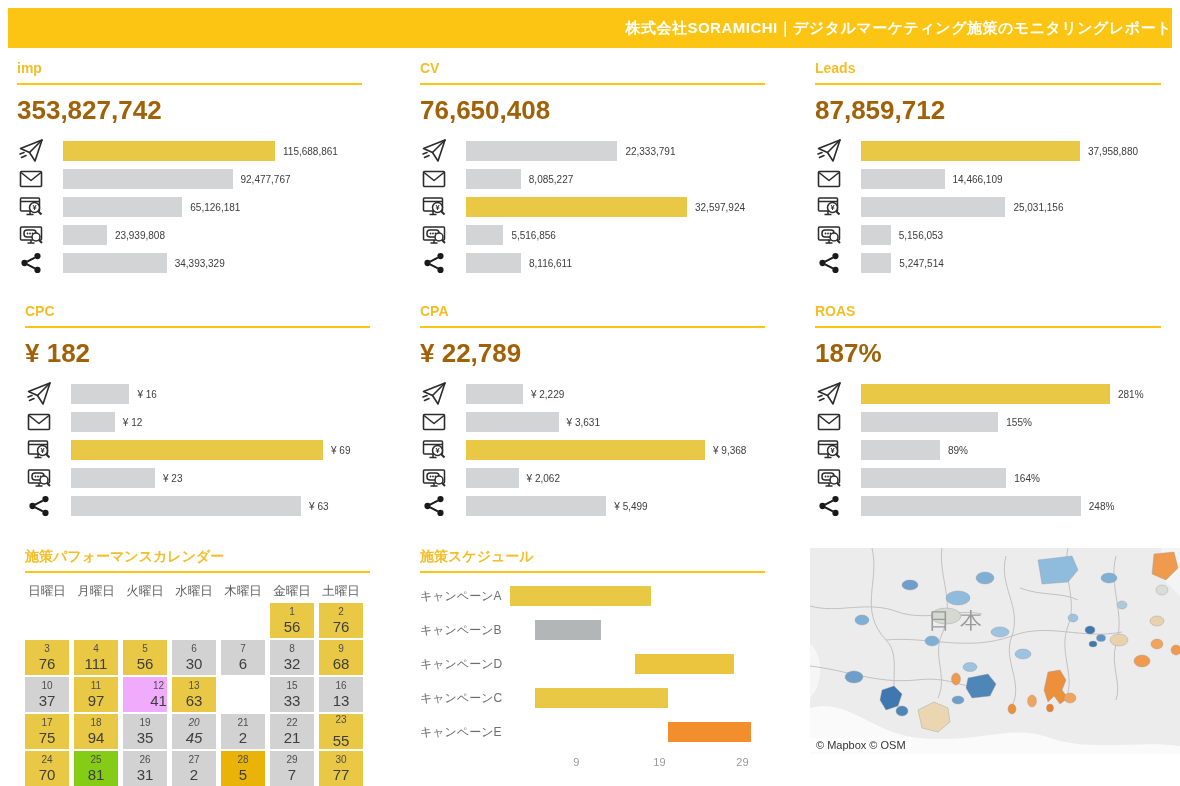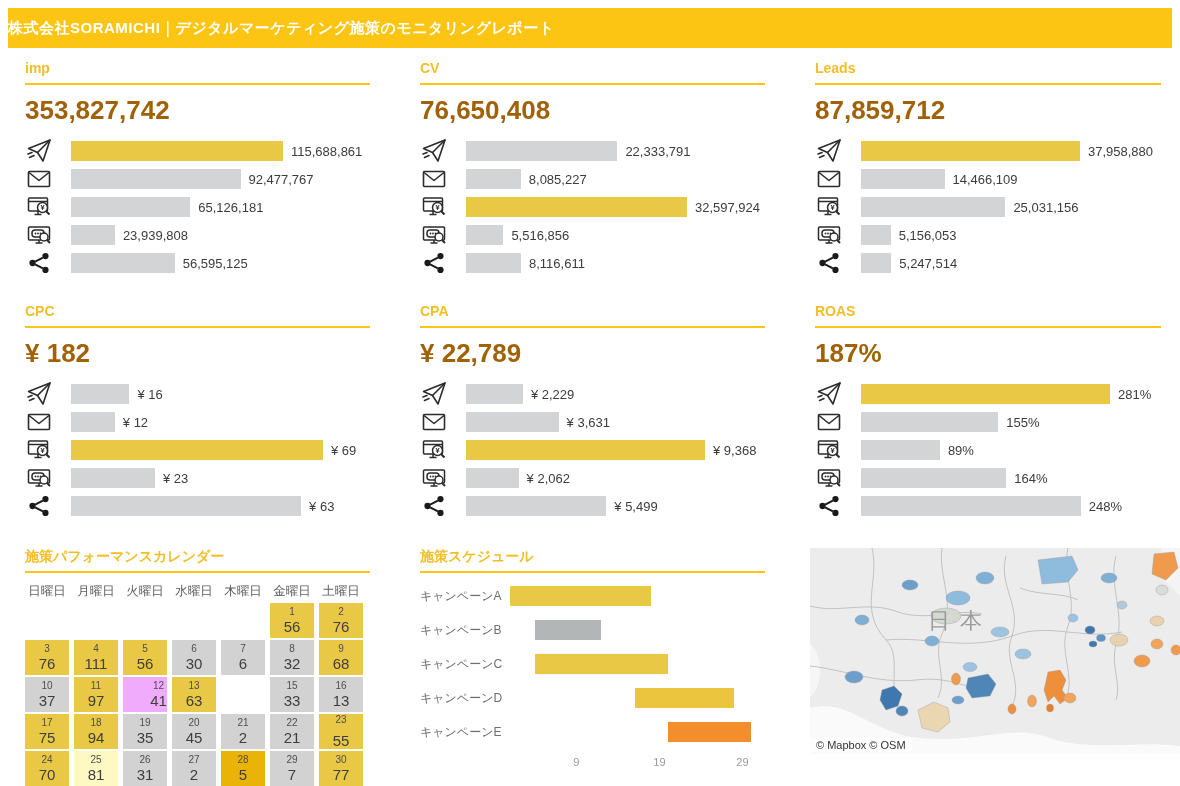--- a/index.html
+++ b/index.html
@@ -1,34 +1,34 @@
 <!DOCTYPE html>
 <html><head>
 <meta charset="utf-8">
 <style>
   html,body{margin:0;padding:0}
   body{
     width:1180px;height:786px;position:relative;overflow:hidden;
     background:#ffffff;font-family:"Liberation Sans","DejaVu Sans",sans-serif;
   }
   .hdr{position:absolute;left:8px;top:8px;width:1164px;height:40px;background:#FCC413;
-       display:flex;align-items:center;justify-content:flex-start}
+       display:flex;align-items:center;justify-content:flex-end}
   .hdr h1{margin:0;color:#ffffff;font-size:15px;font-weight:bold;letter-spacing:.5px}
 
   .panel{position:absolute}
   .ptitle{color:#F3BE27;font-size:14px;font-weight:700;line-height:16px}
   .rule{height:2px;background:#FCC413;margin-top:7px}
   .total{color:#a16207;font-size:26px;font-weight:700;margin-top:12px;line-height:26px}
 
   .bars{margin-top:18px}
   .brow{display:flex;align-items:center;height:20px;margin-bottom:8px}
   .bicon{width:28px;height:26px;flex:none;margin-right:18px;display:flex;align-items:center;justify-content:center}
   .bicon svg{width:26px;height:24px}
   .bar{height:20px;flex:none}
-  .blabel{font-size:13px;color:#3c3c3c;margin-left:8px;white-space:nowrap}
+  .blabel{font-size:10px;color:#3c3c3c;margin-left:8px;white-space:nowrap}
 
   .cal-head{display:grid;grid-template-columns:repeat(7,44px);column-gap:5px;margin-top:10px;
             text-align:center;font-size:12.5px;color:#5f5f5f}
   .cal-grid{display:grid;grid-template-columns:repeat(7,44px);column-gap:5px;row-gap:2px;margin-top:3px}
   .cell{height:35px;display:flex;flex-direction:column;align-items:center;justify-content:center;line-height:1.15}
   .cell .d{font-size:10px;color:#4e4e4e}
   .cell .v{font-size:15px;color:#3e3e3e}
 
   .gantt{margin-top:13px}
   .grow{display:flex;align-items:center;height:20px;margin-bottom:14px}
@@ -42,21 +42,21 @@
   .attr{position:absolute;left:0;bottom:2px;background:rgba(255,255,255,.72);padding:1px 6px;
         font-size:11px;color:#333}
 </style>
 </head>
 <body>
 
 <header class="hdr">
   <h1>株式会社SORAMICHI｜デジタルマーケティング施策のモニタリングレポート</h1>
 </header>
 
-<section class="panel" style="left:25px;top:60px;width:345px">
+<section class="panel" style="left:17px;top:60px;width:345px">
   <div class="ptitle">imp</div>
   <div class="rule"></div>
   <div class="total">353,827,742</div>
   <div class="bars">
       <div class="brow">
         <span class="bicon">
           <svg viewBox="0 0 24 24" fill="none" stroke="#2b2b2b" stroke-width="1.6" stroke-linejoin="round" stroke-linecap="round">
             <path d="M23 1 L10.5 13.5"></path>
             <path d="M23 1 L16 22 L10.5 13.5 L1.5 9.5 Z"></path>
             <path d="M1 15 L5 13.6"></path>
@@ -110,21 +110,21 @@
         <span class="bicon">
           <svg viewBox="0 0 26 26" fill="#1a1a1a" stroke="none">
             <circle cx="6" cy="13" r="3.4"></circle>
             <circle cx="20" cy="5.5" r="3.4"></circle>
             <circle cx="20" cy="20.5" r="3.4"></circle>
             <path d="M8.8 11.5 L17.2 7.2" stroke="#1a1a1a" stroke-width="2.2"></path>
             <path d="M8.8 14.5 L17.2 18.8" stroke="#1a1a1a" stroke-width="2.2"></path>
           </svg>
         </span>
         <div class="bar" style="width: 103.7px; background: rgb(211, 212, 214);"></div>
-        <span class="blabel">56,595,125</span>
+        <span class="blabel">34,393,329</span>
       </div>
     </div>
 </section>
 
 <section class="panel" style="left:420px;top:60px;width:345px">
   <div class="ptitle">CV</div>
   <div class="rule"></div>
   <div class="total">76,650,408</div>
   <div class="bars">
       <div class="brow">
@@ -571,41 +571,41 @@
         <span class="v">75</span>
       </div>
       <div class="cell" style="background: rgb(233, 200, 69);">
         <span class="d">18</span>
         <span class="v">94</span>
       </div>
       <div class="cell" style="background: rgb(210, 210, 210);">
         <span class="d">19</span>
         <span class="v">35</span>
       </div>
-      <div class="cell" style="background: rgb(210, 210, 210);">
+      <div class="cell" style="background: rgb(210, 210, 210); font-style: italic;">
         <span class="d">20</span>
         <span class="v">45</span>
       </div>
       <div class="cell" style="background: rgb(210, 210, 210);">
         <span class="d">21</span>
         <span class="v">2</span>
       </div>
       <div class="cell" style="background: rgb(210, 210, 210);">
         <span class="d">22</span>
         <span class="v">21</span>
       </div>
       <div class="cell" style="background: rgb(233, 200, 69); justify-content: space-between;">
         <span class="d">23</span>
         <span class="v">55</span>
       </div>
       <div class="cell" style="background: rgb(233, 200, 69);">
         <span class="d">24</span>
         <span class="v">70</span>
       </div>
-      <div class="cell" style="background: #fef9c3;">
+      <div class="cell" style="background: #84cc16;">
         <span class="d">25</span>
         <span class="v">81</span>
       </div>
       <div class="cell" style="background: rgb(210, 210, 210);">
         <span class="d">26</span>
         <span class="v">31</span>
       </div>
       <div class="cell" style="background: rgb(210, 210, 210);">
         <span class="d">27</span>
         <span class="v">2</span>
@@ -631,26 +631,26 @@
   <div class="gantt" id="gantt">
       <div class="grow">
         <span class="glabel">キャンペーンA</span>
         <div class="gbar" style="margin-left: 0px; width: 141.1px; background: rgb(233, 200, 69);"></div>
       </div>
       <div class="grow">
         <span class="glabel">キャンペーンB</span>
         <div class="gbar" style="margin-left: 24.9px; width: 66.4px; background: rgb(179, 182, 183);"></div>
       </div>
       <div class="grow">
+        <span class="glabel">キャンペーンD</span>
+        <div class="gbar" style="margin-left: 124.5px; width: 99.6px; background: rgb(236, 197, 62);"></div>
+      </div>
+      <div class="grow">
         <span class="glabel">キャンペーンC</span>
         <div class="gbar" style="margin-left: 24.9px; width: 132.8px; background: rgb(233, 200, 69);"></div>
-      </div>
-      <div class="grow">
-        <span class="glabel">キャンペーンD</span>
-        <div class="gbar" style="margin-left: 124.5px; width: 99.6px; background: rgb(236, 197, 62);"></div>
       </div>
       <div class="grow">
         <span class="glabel">キャンペーンE</span>
         <div class="gbar" style="margin-left: 157.7px; width: 83px; background: rgb(242, 142, 43);"></div>
       </div>
     </div>
   <div class="gaxis" id="gaxis">
       <span style="left: 156.4px;">9</span>
       <span style="left: 239.4px;">19</span>
       <span style="left: 322.4px;">29</span>

